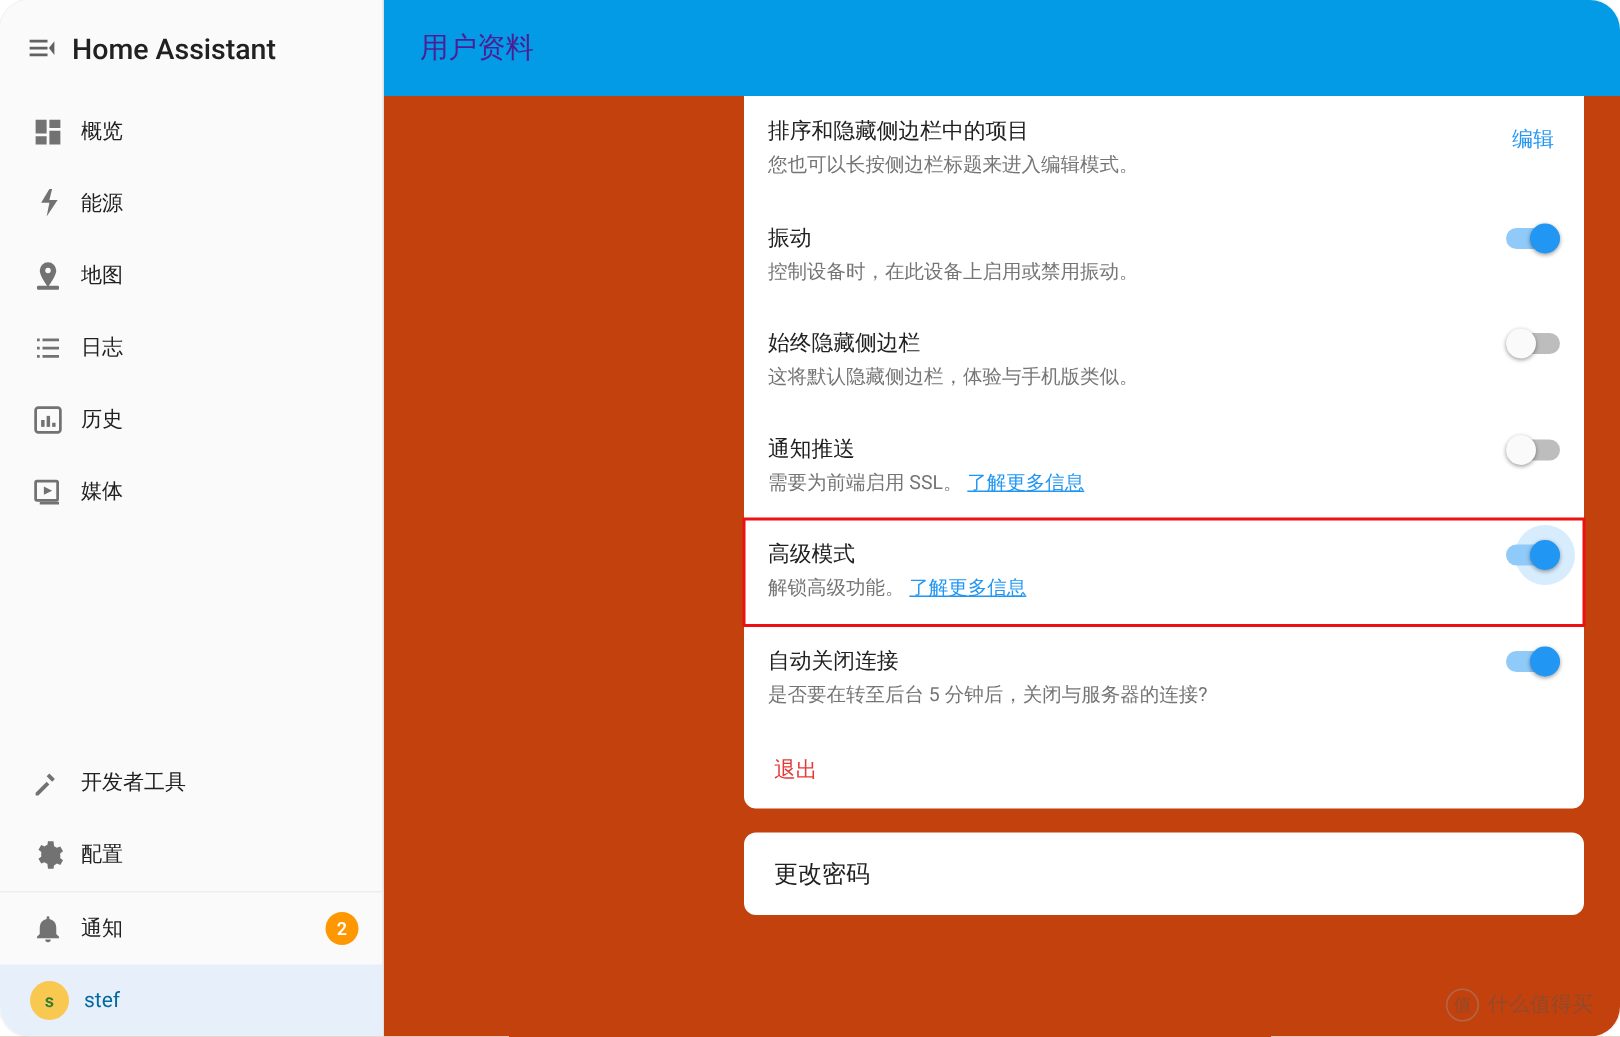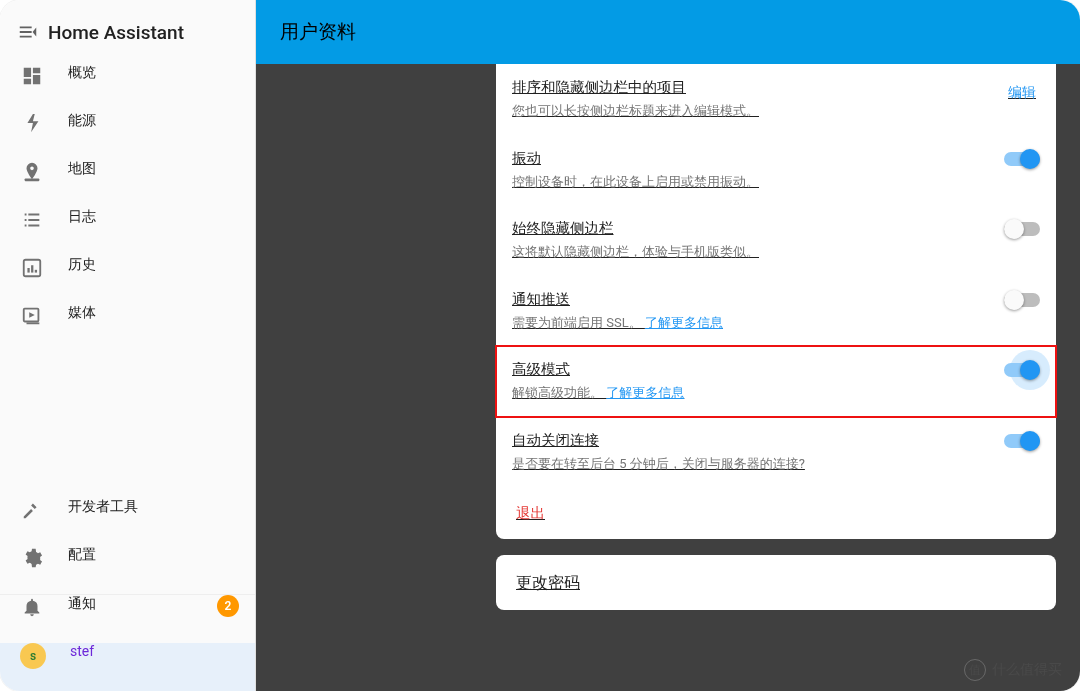--- a/index.html
+++ b/index.html
@@ -5,36 +5,36 @@
   * { box-sizing: border-box; margin: 0; padding: 0; }
   html, body { width: 1080px; height: 691px; font-family: -apple-system, "Segoe UI", Roboto, "Helvetica Neue", Arial, "PingFang SC", "Microsoft YaHei", sans-serif; background: #fff; color: #212121; overflow: hidden; }
   .app { display: flex; width: 100%; height: 100%; border-radius: 20px; overflow: hidden; box-shadow: 0 0 0 1px rgba(0,0,0,.05); }
 
   
   .sidebar { width: 256px; flex: 0 0 256px; border-right: 1px solid #e0e0e0; display: flex; flex-direction: column; background: #fafafa; }
   .sb-header { height: 64px; display: flex; align-items: center; padding: 0 16px 0 8px; gap: 0; }
   .sb-menu-icon { width: 40px; height: 40px; display:flex; align-items:center; justify-content:center; color:#616161; cursor:pointer; }
   .sb-title { font-size: 19px; font-weight: 500; color:#212121; }
   .sb-list { list-style:none; padding: 0; margin: 0; }
-  .sb-item { display:flex; height: 48px; padding: 0 16px 0 20px; gap: 24px; color:#616161; cursor:pointer; font-size:14px; }
+  .sb-item { display:flex; align-items:center; height: 48px; padding: 0 16px 0 20px; gap: 10px; color:#616161; cursor:pointer; font-size:14px; }
   .sb-item .label { color:#212121; }
   .sb-icon { width: 24px; height: 24px; display:flex; align-items:center; justify-content:center; color:#727272; }
   .sb-spacer { flex: 1; }
   .sb-bottom { border-top: 1px solid #eee; }
   .sb-item.notify { position:relative; }
   .badge { margin-left:auto; width:22px; height:22px; border-radius:11px; background:#ff9800; color:#fff; font-size:12px; display:flex; align-items:center; justify-content:center; font-weight:600; }
   .sb-item.user { background:#e7f0fa; color:#1976d2; }
-  .sb-item.user .label { color:#6d28d9; }
+  .sb-item.user .label { color:#0369a1; }
   .avatar { width:26px; height:26px; border-radius:13px; background:#f9c851; color:#5a3; display:flex; align-items:center; justify-content:center; font-size:12px; font-weight:600; color:#3a5; }
   .avatar span { color:#2e7d32; }
 
   
   .main { flex:1; display:flex; flex-direction:column; background:#fff; min-width:0; }
-  .topbar { height:64px; background:#039be5; color:#000000; display:flex; align-items:center; padding:0 24px; font-size:19px; font-weight:400; }
-  .content { flex:1; overflow-y:auto; padding: 0 0 20px 0; background:#404040;text-decoration:underline; }
+  .topbar { height:64px; background:#039be5; color:#4c1d95; display:flex; align-items:center; padding:0 24px; font-size:19px; font-weight:400; }
+  .content { flex:1; overflow-y:auto; padding: 0 0 20px 0; background:#c2410c; }
   .card { margin: 0 auto; background:#fff; border-radius: 0 0 8px 8px; max-width: 560px; width: 560px; margin-left: 240px; }
   .card.second { border-radius:8px; margin-top:16px; padding-bottom:0; }
   .row { display:flex; padding: 14px 16px; gap:16px; align-items:flex-start; position:relative; }
   .row + .row { border-top: 0; }
   .row .texts { flex:1; min-width:0; }
   .row .title { font-size:14.5px; color:#212121; margin-bottom:4px; }
   .row .sub { font-size:13px; color:#757575; line-height:1.5; }
   .row .sub a { color:#2196f3; text-decoration:underline; cursor:pointer; }
   .row .action { flex:0 0 auto; display:flex; align-items:center; }
   .edit-link { color:#2196f3; font-size:14px; font-weight:500; cursor:pointer; padding:6px 4px; }

